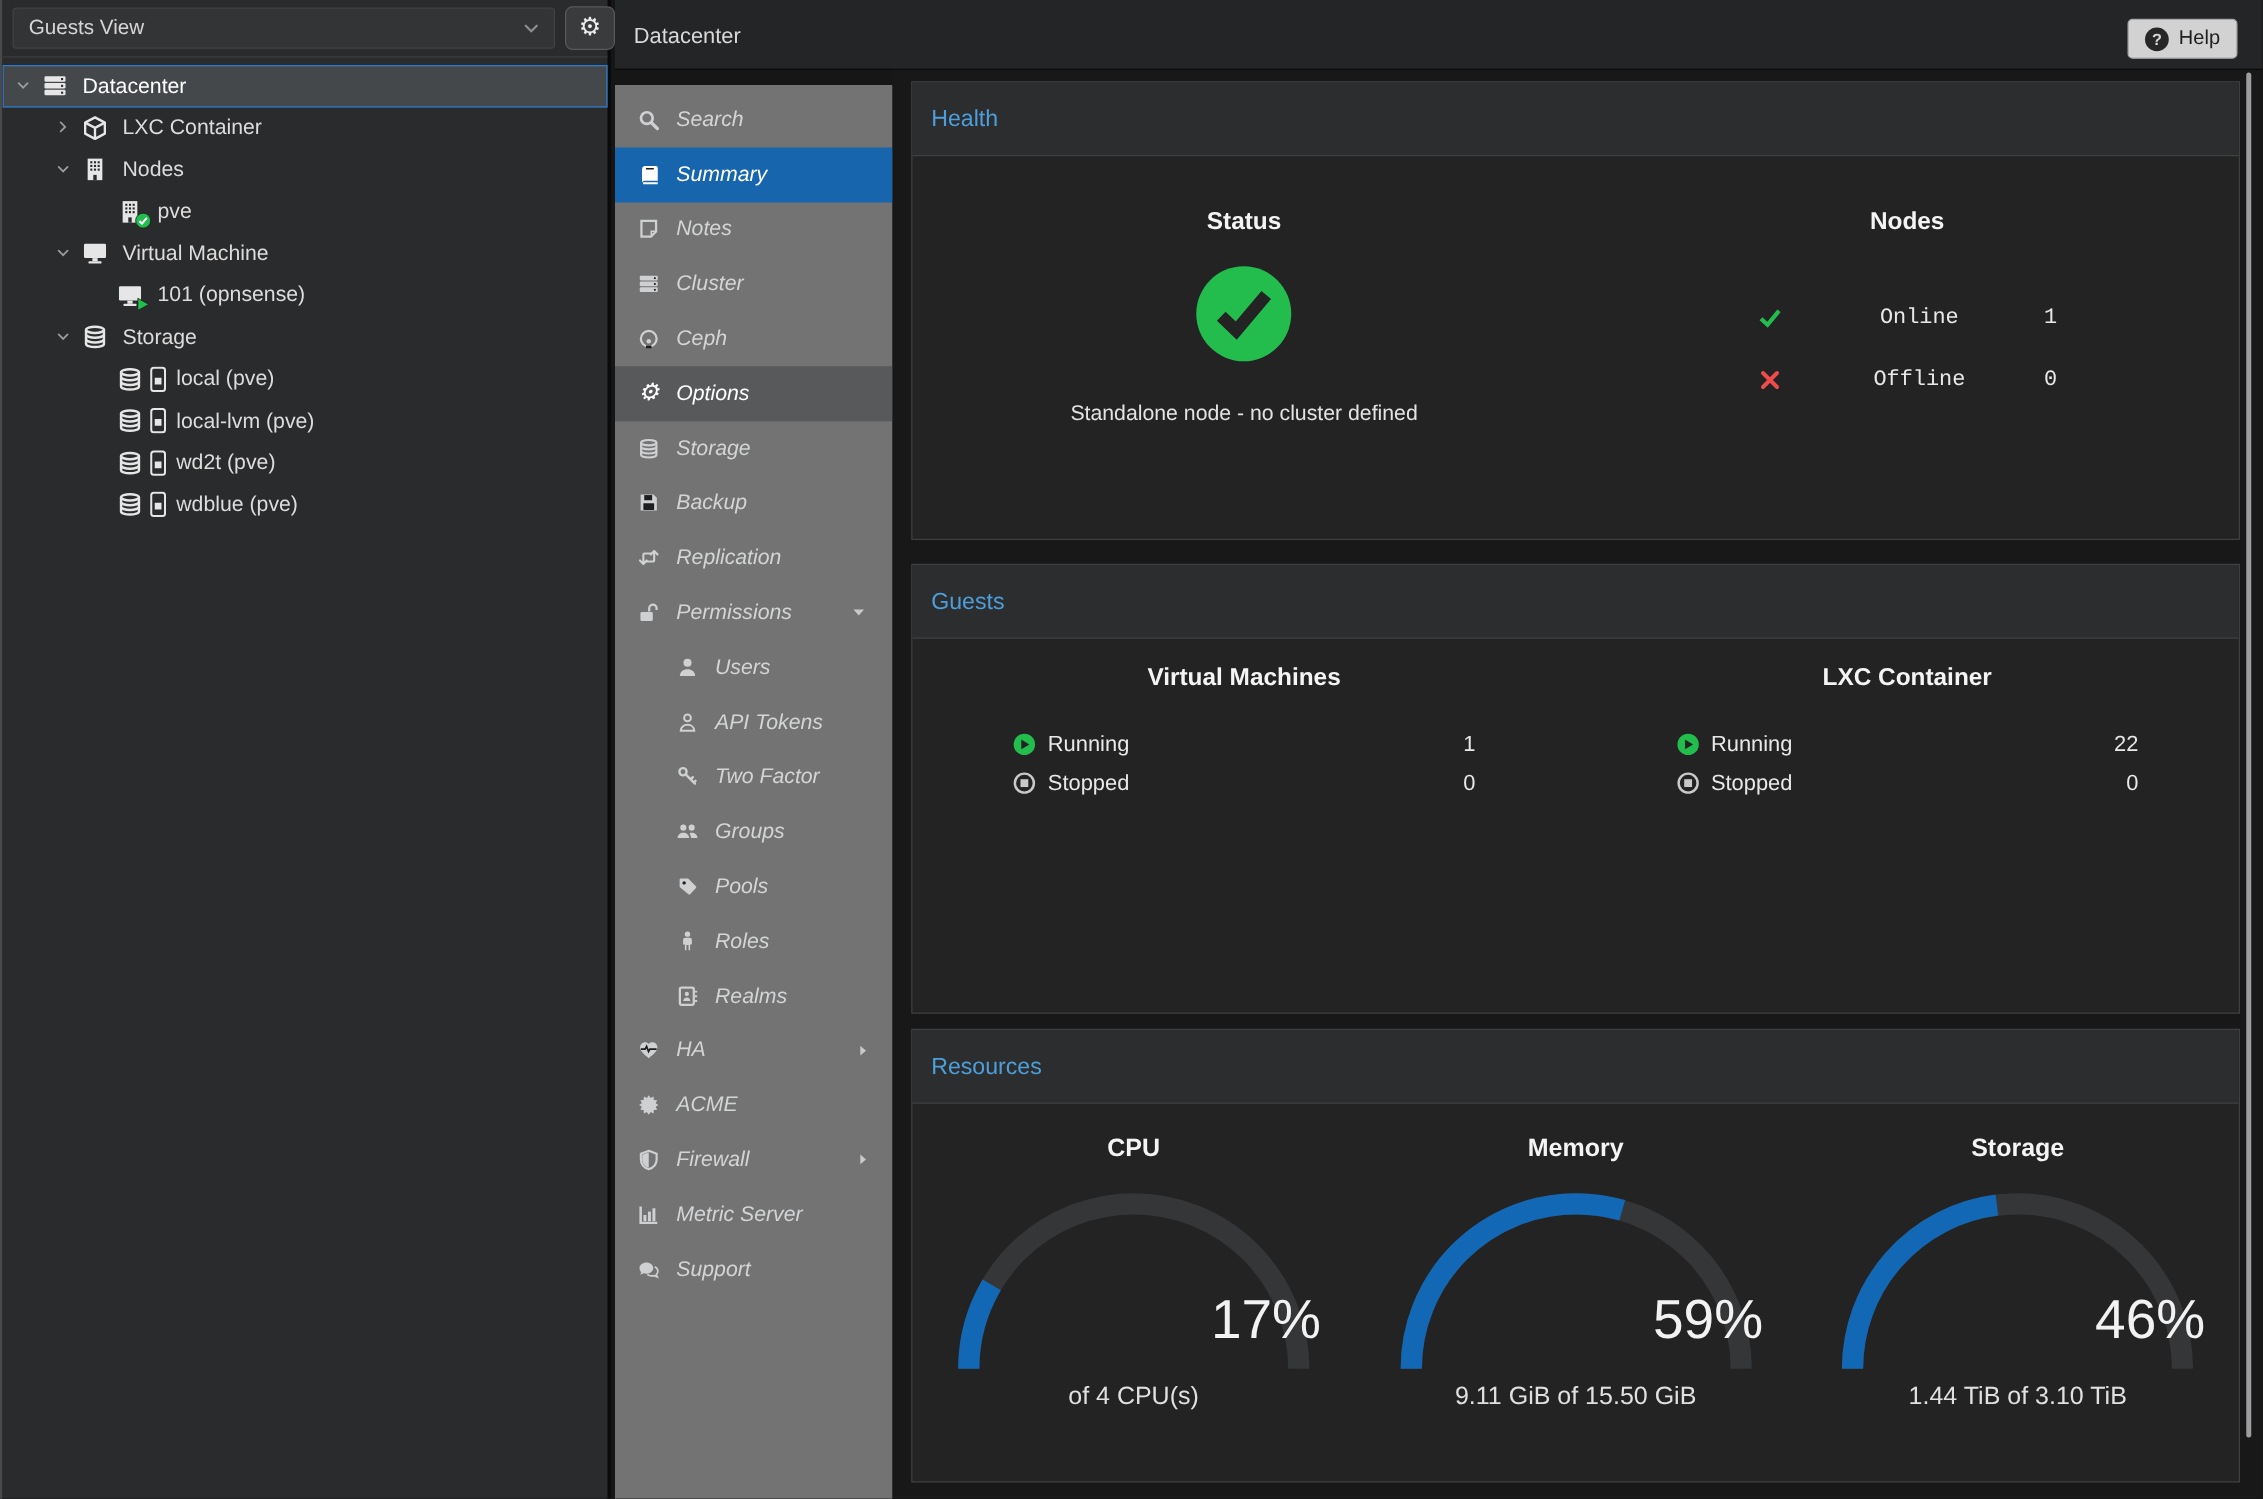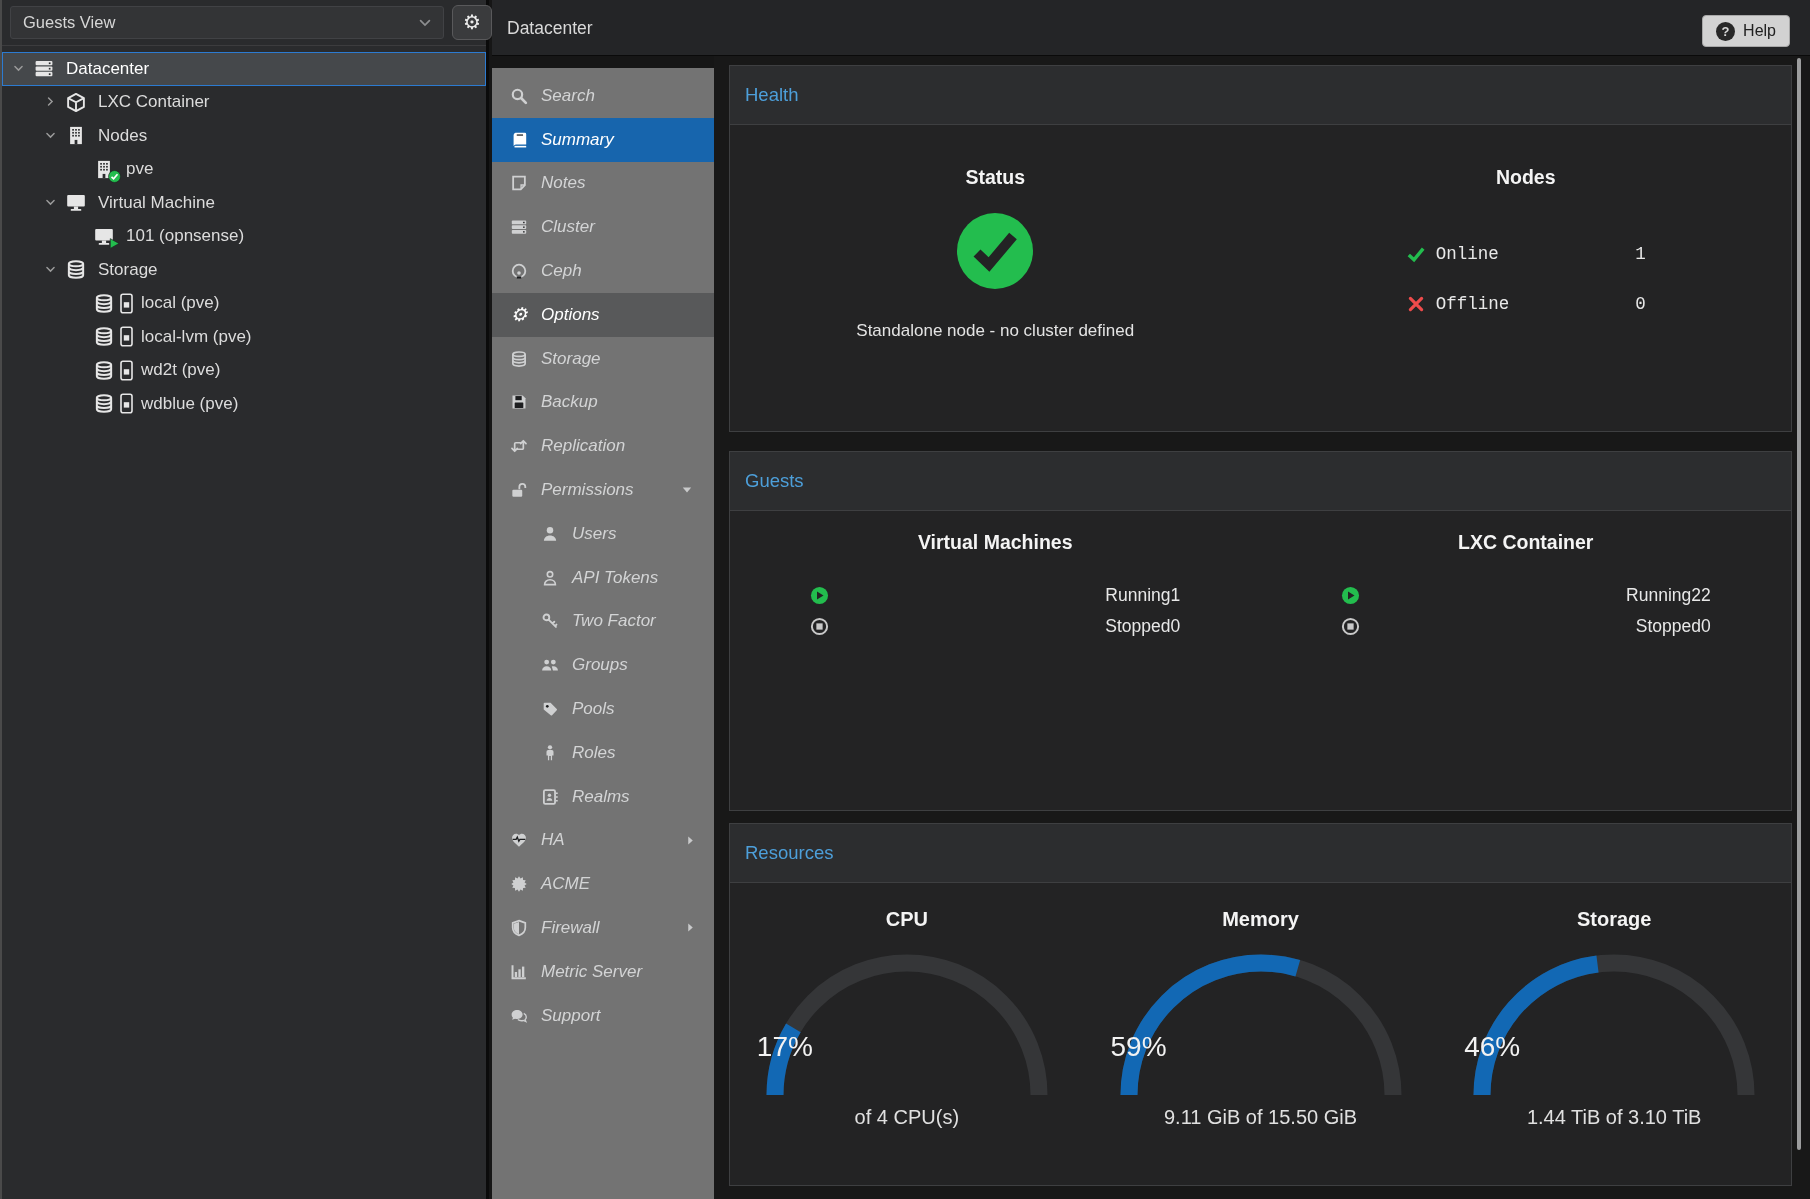--- a/index.html
+++ b/index.html
@@ -54,22 +54,22 @@
   .menu-item.focused { background:#58595a; color:#fff; --icon-bg:#58595a; }
   .caret-mid { position:absolute; left:188px; top:15px; width:14px; height:14px; color:#c9cacb; }
   .caret-end { position:absolute; right:17px; top:15px; width:13px; height:13px; color:#c9cacb; }
   .gear-glyph { font-size:19px; line-height:18px; width:18px; height:18px; margin-right:13px; text-align:center; }
 
   
   .content { position:absolute; left:712px; top:56px; right:0; bottom:0; background:#181818; }
   .panel { margin-left:15px; width:1063px; background:#232324; border:1px solid #3e3f41; --icon-bg:#232324; }
   .panel-hd { height:59px; border-bottom:1px solid #3e3f41; background:#2c2d2f; display:flex;
               align-items:center; padding-left:15px; font-size:18.5px; color:#4d9fda; }
-  #health-panel { margin-top:9px; }  #health-panel .panel-bd { height:306px; }
-  #guests-panel { margin-top:19px;text-align:right; } #guests-panel .panel-bd { height:299px; }
+  #health-panel { margin-top:9px; }  #health-panel .panel-bd { height:306px;text-align:center; }
+  #guests-panel { margin-top:19px; } #guests-panel .panel-bd { height:299px; }
   #resources-panel { margin-top:12px; } #resources-panel .panel-bd { height:302px; }
   .cols { display:flex; }
   .col { flex:1; display:flex; flex-direction:column; align-items:center; }
   .col-heading { font-size:19.5px; font-weight:bold; color:#f4f4f4; }
   .hd-health { margin-top:41px; }
   .hd-guests { margin-top:20px; }
   .big-check { width:80px; height:80px; margin-top:22px; }
   .status-msg { margin-top:30px; font-size:17px; color:#e3e3e3; }
   .hrows { width:240px; margin-top:40px;font-family:Liberation Mono, monospace; }
   .hrow { display:flex; align-items:center; height:50px; font-size:17.5px; color:#e8e8e8; }
@@ -78,22 +78,22 @@
   .grows { width:370px; margin-top:26px; }
   .grow { display:flex; align-items:center; height:31px; font-size:17.5px; color:#e8e8e8; }
   .grow .r-ic { width:19px; height:19px; margin-right:9px; flex:none; }
   .grow .r-label { flex:1; }
   .c-green { color:#23bd4e; } .c-red { color:#ee4b4b; }
 
   .res-heading { margin-top:25px; font-size:20px; font-weight:bold; color:#f4f4f4; }
   .gauge { position:relative; width:300px; height:160px; margin-top:14px; }
   .g-track { fill:none; stroke:#353638; stroke-width:17; }
   .g-val { fill:none; stroke:#1268b4; stroke-width:17; }
-  .g-pct { position:absolute; top:86px; left:0; width:100%; text-align:left;
-           font-size:28px; color:#f2f2f2; }
+  .g-pct { position:absolute; top:86px; left:0; width:100%; text-align:right;
+           font-size:44px; color:#f2f2f2; }
   .g-caption { margin-top:1px; font-size:20px; color:#e0e0e0; }
 
   .scrollbar { position:absolute; right:9px; top:58px; width:4px; height:1092px;
                background:#9c9d9e; border-radius:2px; }
 </style>
 </head>
 <body>
 
 <svg width="0" height="0" style="position:absolute" aria-hidden="true">
   <defs>

